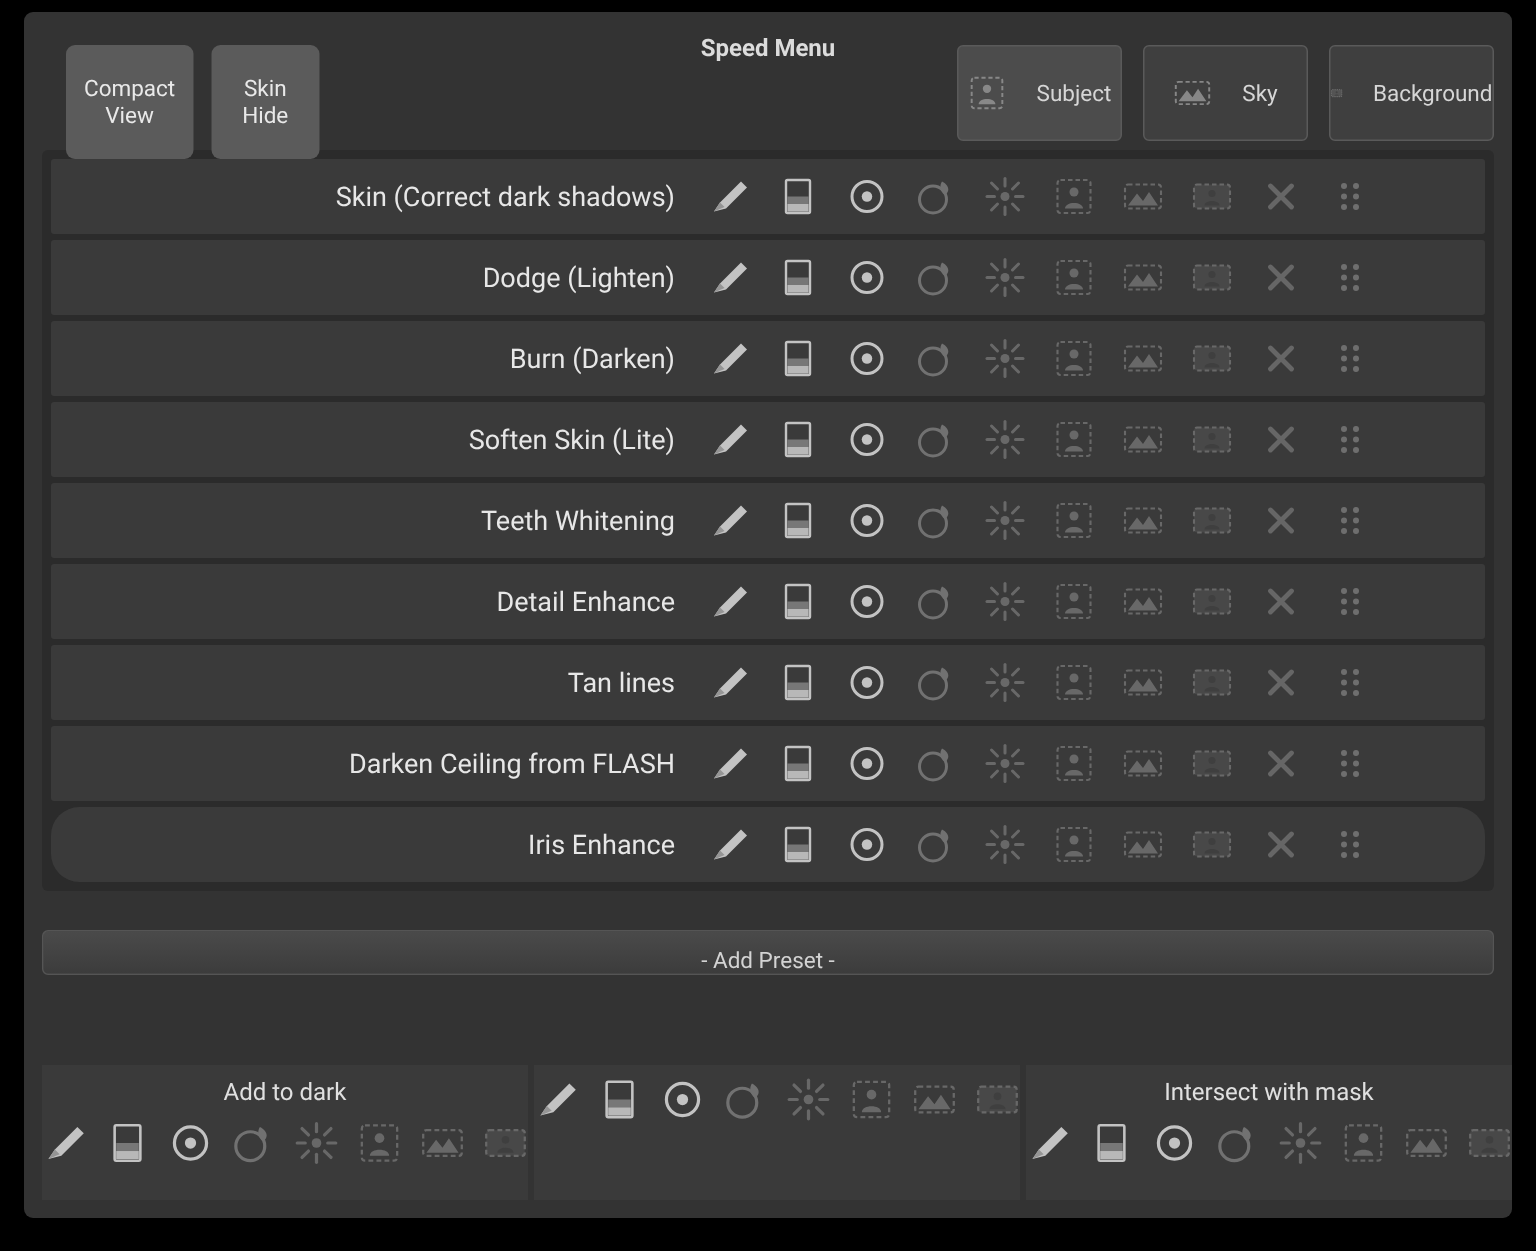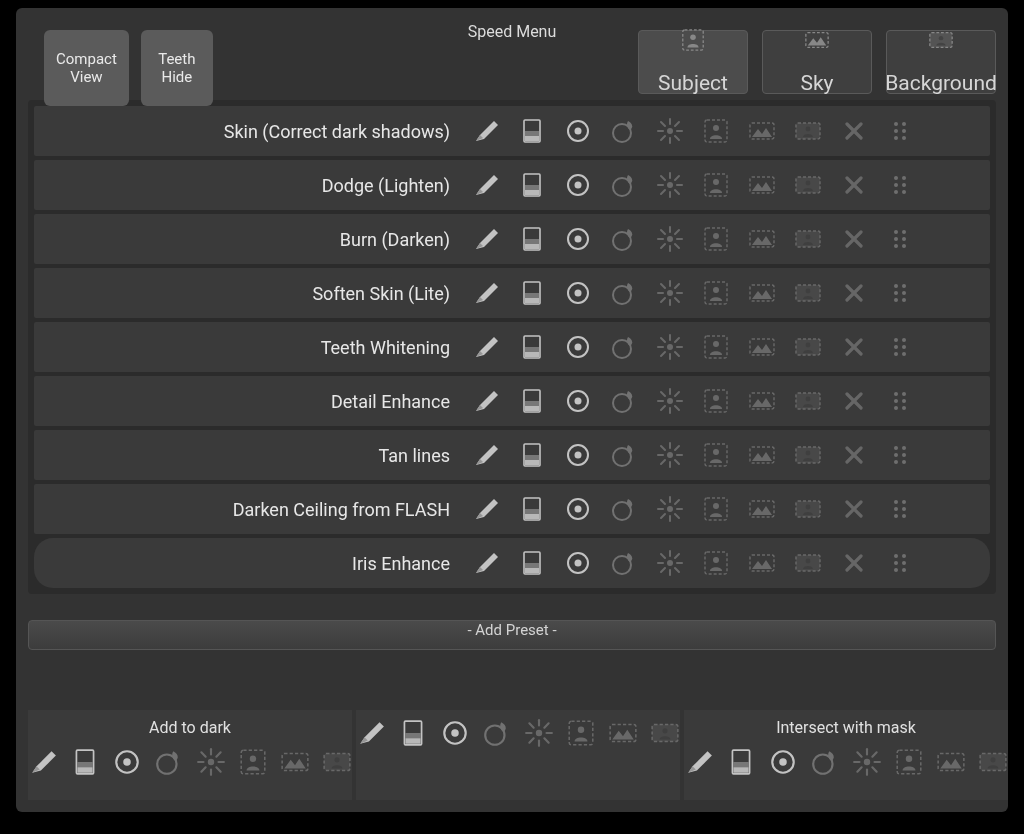--- a/index.html
+++ b/index.html
@@ -51,40 +51,41 @@
   .pillbtn span { display:block; }
   .title {
     position: absolute;
     left: 0;
     right: 0;
     top: 2px;
     text-align: center;
     font-size: 16px;
     color: #dcdcdc;
     pointer-events: none;
+    font-weight: bold;
   }
   .top-right-tabs {
     position: absolute;
     right: 0;
     top: 10px;
     display: flex;
     gap: 14px;
   }
   .tabbtn {
     width: 110px;
     height: 64px;
     background: #3f3f3f;
     border: 1px solid #5a5a5a;
     border-radius: 4px;
     display: flex;
-    flex-direction: column;
+    flex-direction: row;
     align-items: center;
     justify-content: center;
     gap: 20px;
-    font-size: 21px;
+    font-size: 15px;
     color: #d6d6d6;
     cursor: pointer;
   }
   .tabbtn.active { background: #4c4c4c; }
   .tabbtn .ticon { width: 26px; height: 22px; display:flex; align-items:center; justify-content:center; opacity:.9;}
 
   
   .preset-panel {
     background: #2b2b2b;
     padding: 6px;
@@ -127,21 +128,21 @@
   .ic svg { width: 100%; height: 100%; }
 
   
   .addbar {
     margin-top: 26px;
     height: 30px;
     background: linear-gradient(#4a4a4a,#3c3c3c);
     border: 1px solid #555;
     border-radius: 4px;
     display: flex;
-    align-items: flex-start;
+    align-items: flex-end;
     justify-content: center;
     font-size: 15px;
     color: #d3d3d3;
     cursor: pointer;
   }
 
   
   .maskwrap {
     position: absolute;
     left: 12px;
@@ -248,21 +249,21 @@
 
   <div class="topbar">
     <div class="title">Speed Menu</div>
 
     <div class="top-left-btns">
       <div class="pillbtn">
         <span>Compact</span>
         <span>View</span>
       </div>
       <div class="pillbtn">
-        <span>Teeth</span>
+        <span>Skin</span>
         <span>Hide</span>
       </div>
     </div>
 
     <div class="top-right-tabs">
       <div class="tabbtn active">
         <span class="ticon">
             <svg viewBox="0 0 28 28">
               <use href="#i-subj"></use>
             </svg>

